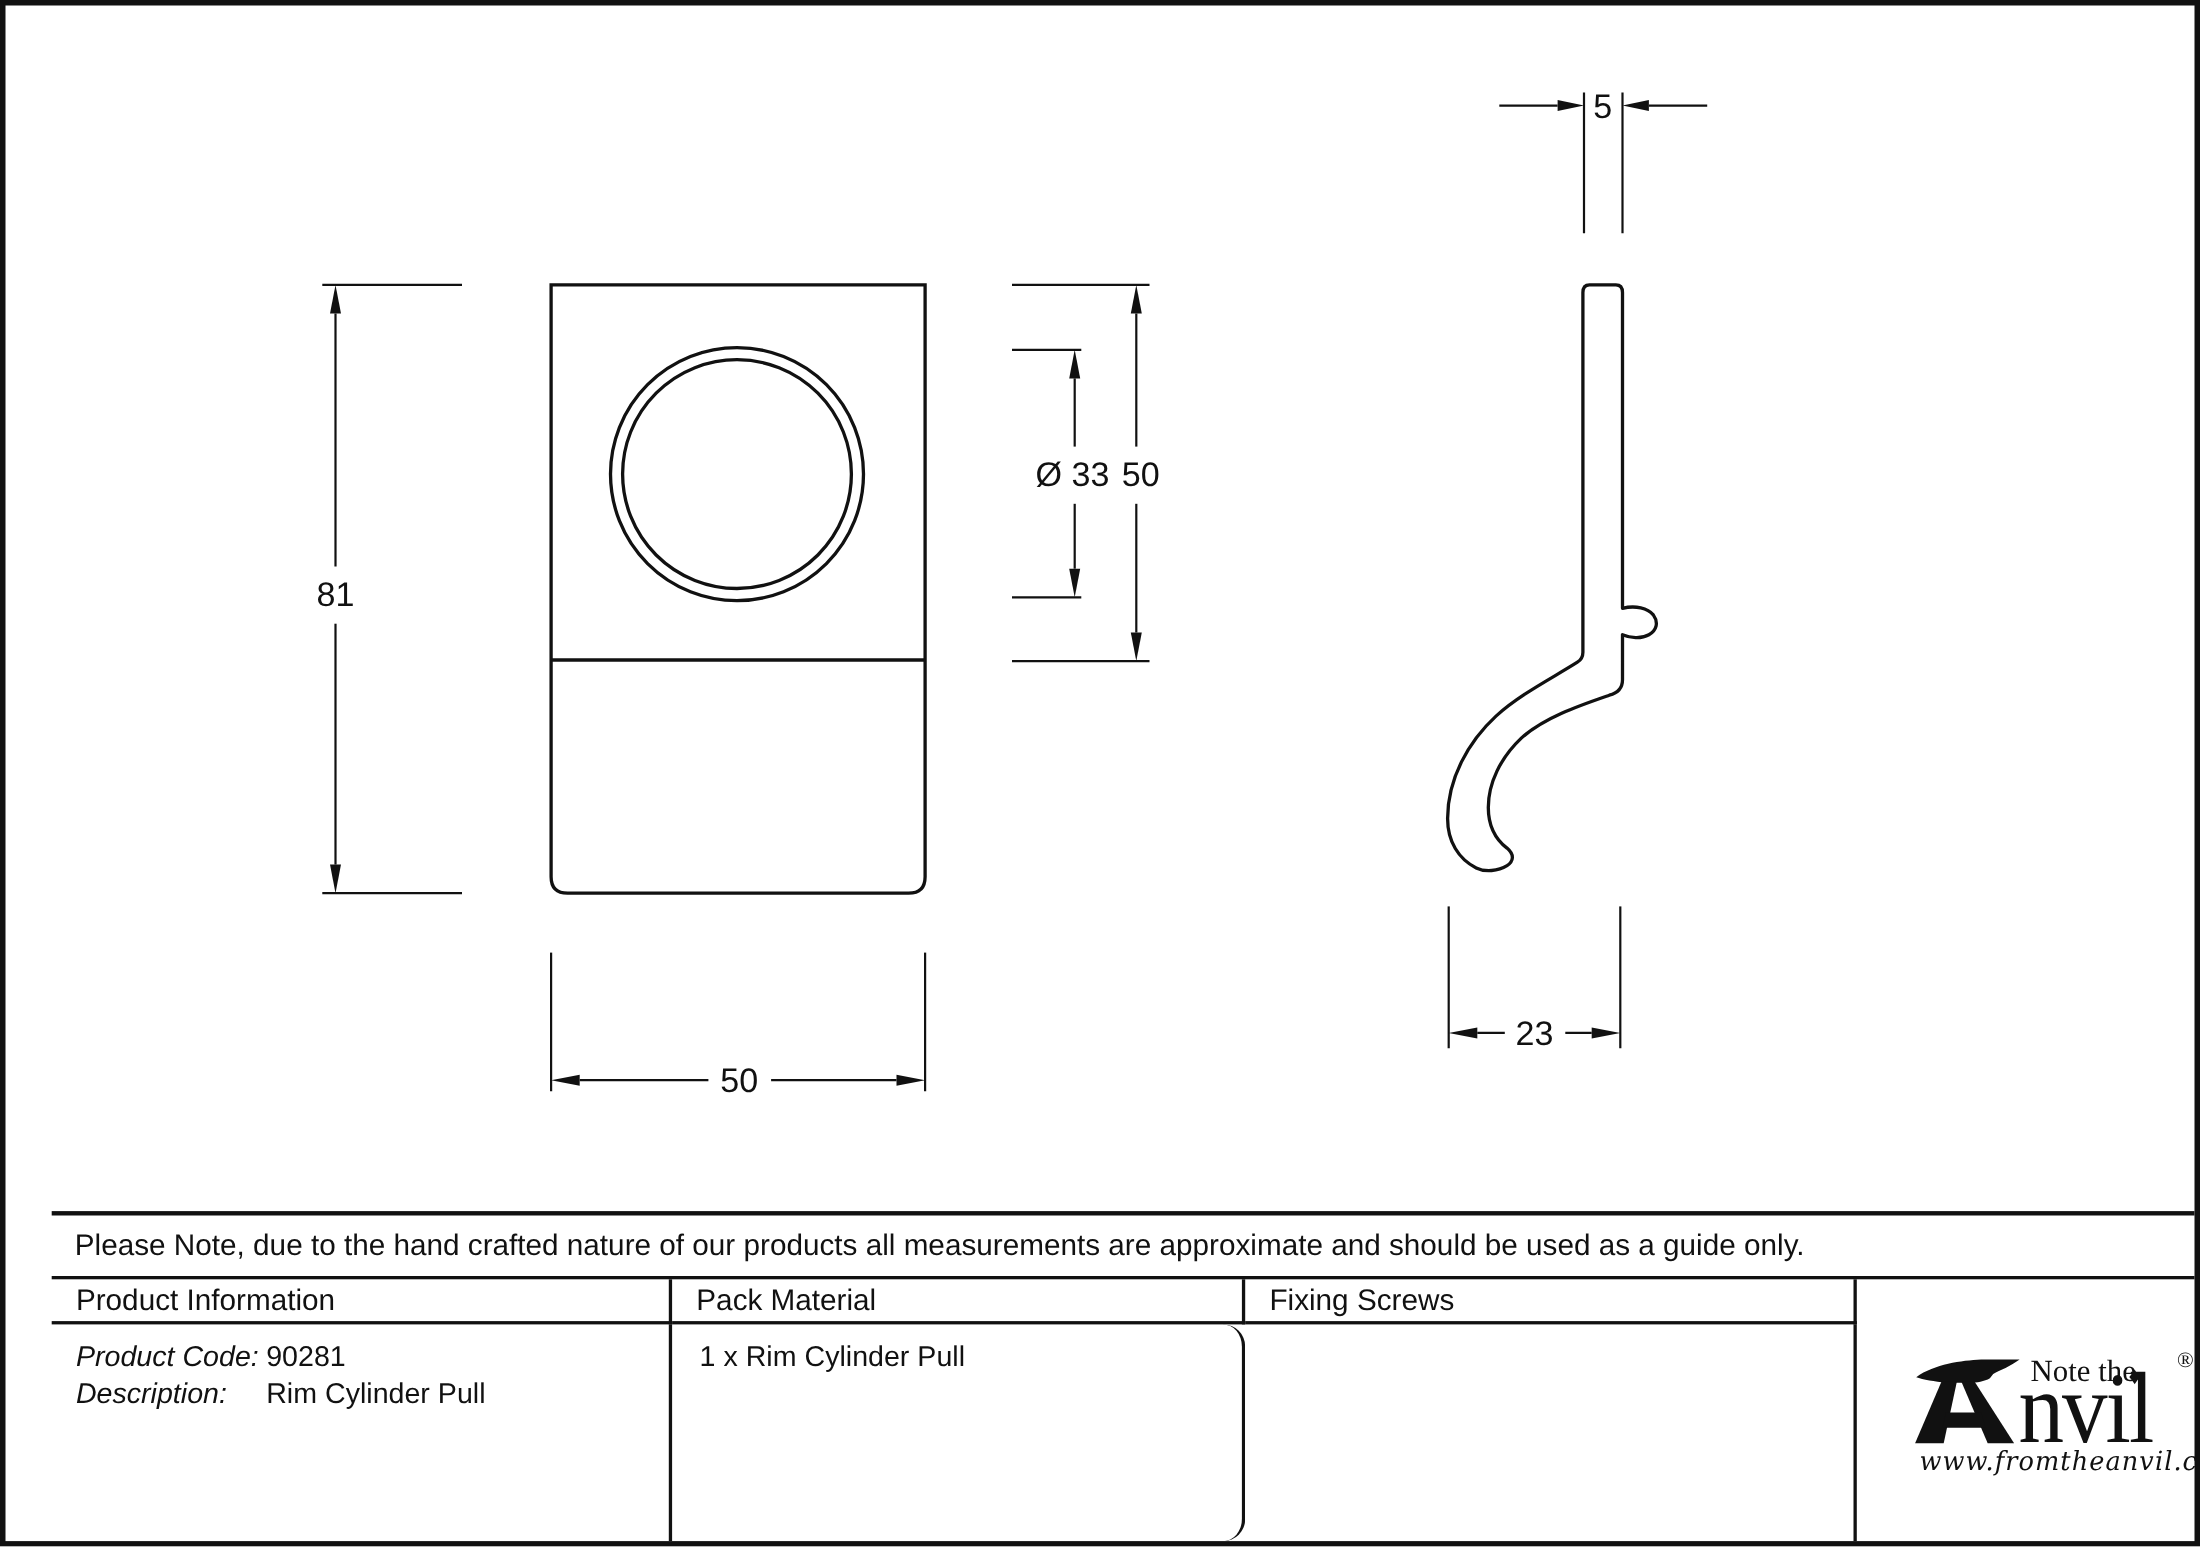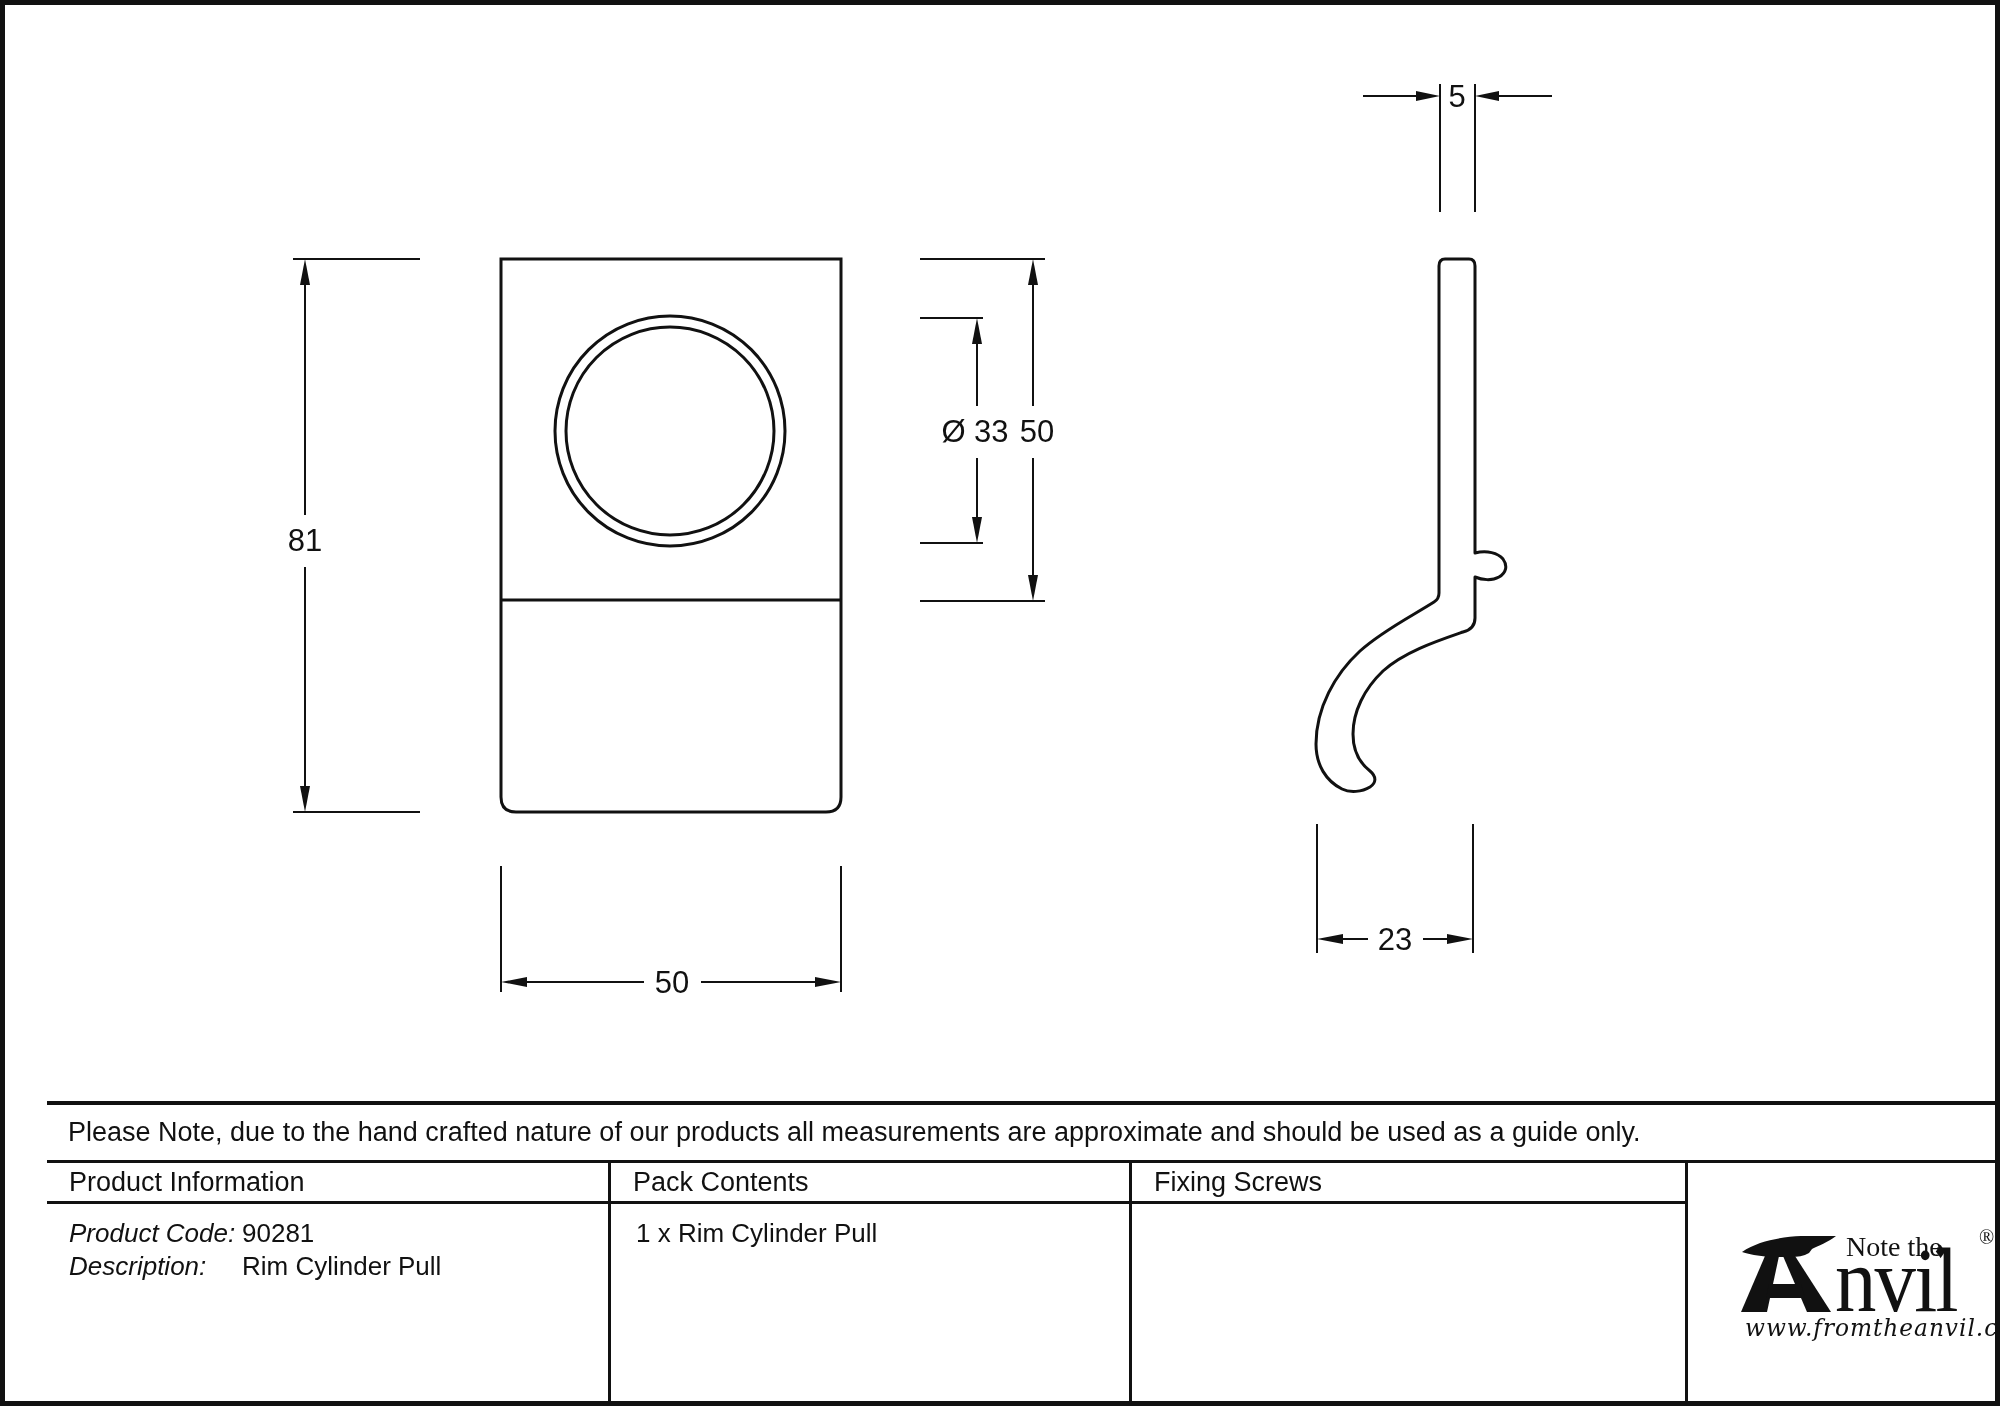--- a/index.html
+++ b/index.html
@@ -10,21 +10,21 @@
   
   .bottom{position:absolute;left:0;right:0;top:1096px;bottom:0;display:flex;flex-direction:column;margin-left:42px;}
   .note-band{height:62px;box-sizing:border-box;border-top:4px solid #111;border-bottom:3px solid #111;
              font-size:27px;line-height:55px;padding-left:21px;white-space:nowrap;}
   .info-table{flex:1;display:grid;grid-template-columns:564px 521px 556px 1fr;grid-template-rows:41px 1fr;}
   .cell{box-sizing:border-box;}
   .bR{border-right:3px solid #111;}
   .head{border-bottom:3px solid #111;font-size:27px;line-height:38px;padding-left:22px;white-space:nowrap;}
   .bodycell{padding:13px 0 0 22px;font-size:26px;line-height:33px;}
   .kv .k{display:inline-block;width:173px;font-style:italic;}
-  .packcell{padding-left:25px;}
+  .packcell{padding-left:25px;border-radius:20px;}
   
   .logo-cell{position:relative;grid-column:4;grid-row:1 / 3;}
   .logo-box{position:absolute;left:51px;top:71px;width:260px;height:120px;}
   .logo-anvil{position:absolute;left:0;top:0;width:100px;height:80px;}
   .logo-brand{position:absolute;left:96px;top:0;font-family:"Liberation Serif",serif;font-size:92px;
               line-height:92px;transform:scaleX(0.9);transform-origin:left top;letter-spacing:-2px;}
   .logo-tagline{position:absolute;left:107px;top:-2px;font-family:"Liberation Serif",serif;font-size:28px;line-height:30px;}
   .logo-diamond{position:absolute;left:196px;top:4px;font-size:22px;}
   .logo-reg{position:absolute;left:240px;top:-8px;font-size:20px;font-family:"Liberation Serif",serif;}
   .logo-site{position:absolute;left:6px;top:80px;font-family:"DejaVu Serif",serif;font-style:italic;
@@ -128,21 +128,21 @@
   <div class="bottom">
     <div class="note-band">
       <span>Please Note, due to the hand crafted nature of our products all measurements are approximate and should be used as a guide only.</span>
     </div>
 
     <div class="info-table">
       <div class="cell head bR">
         <span>Product Information</span>
       </div>
       <div class="cell head bR">
-        <span>Pack Contents</span>
+        <span>Pack Material</span>
       </div>
       <div class="cell head bR">
         <span>Fixing Screws</span>
       </div>
 
       <div class="cell logo-cell">
         <div class="logo-box">
           <svg class="logo-anvil" viewBox="0 0 100 80">
             <g fill="#111">
               <path d="M3,18 C20,6 44,3 62,2 L97,2 C89,8 79,12 73,15 L70,19 C65,22 58,23 52,23 L30,23 C20,22 9,20 3,18 Z"></path>

